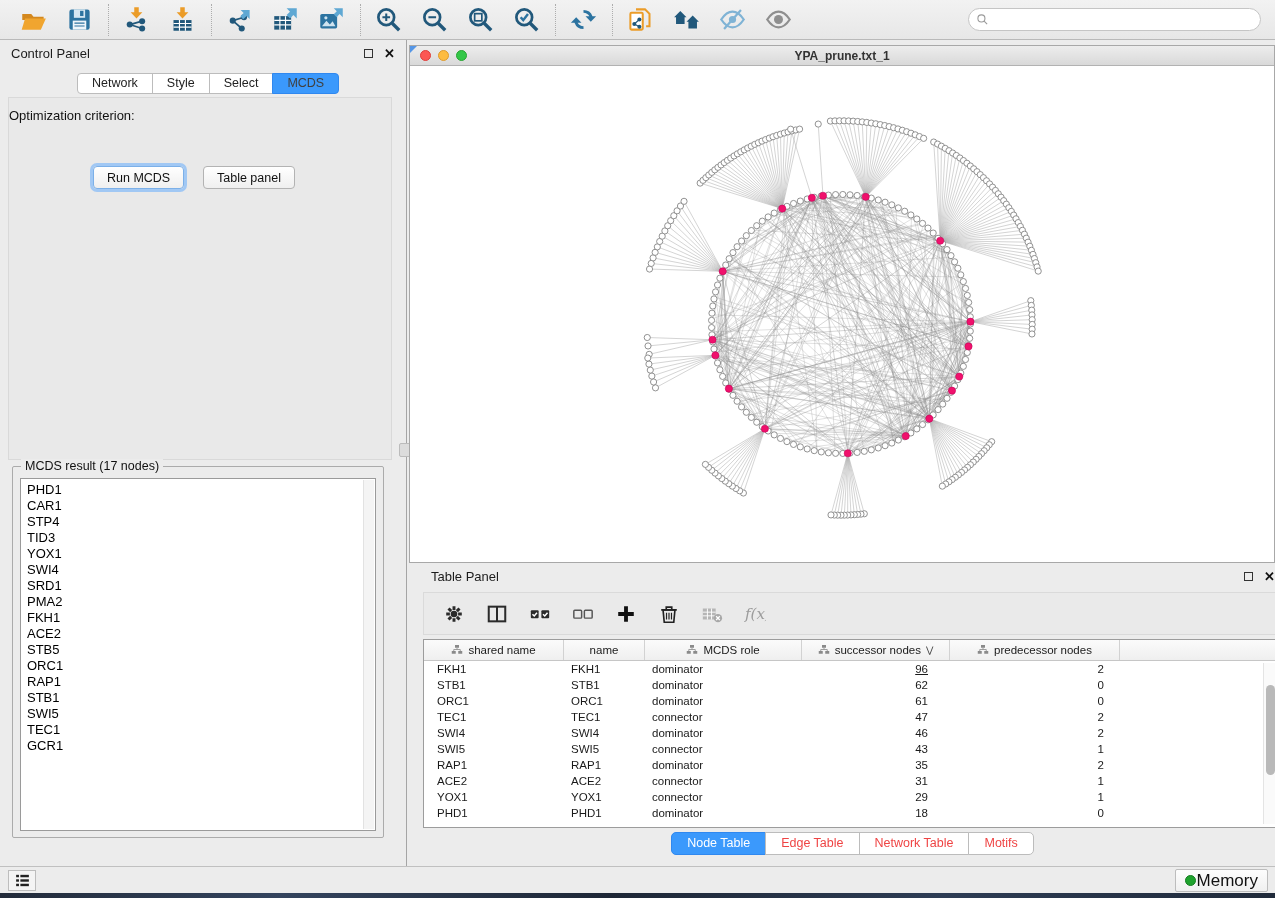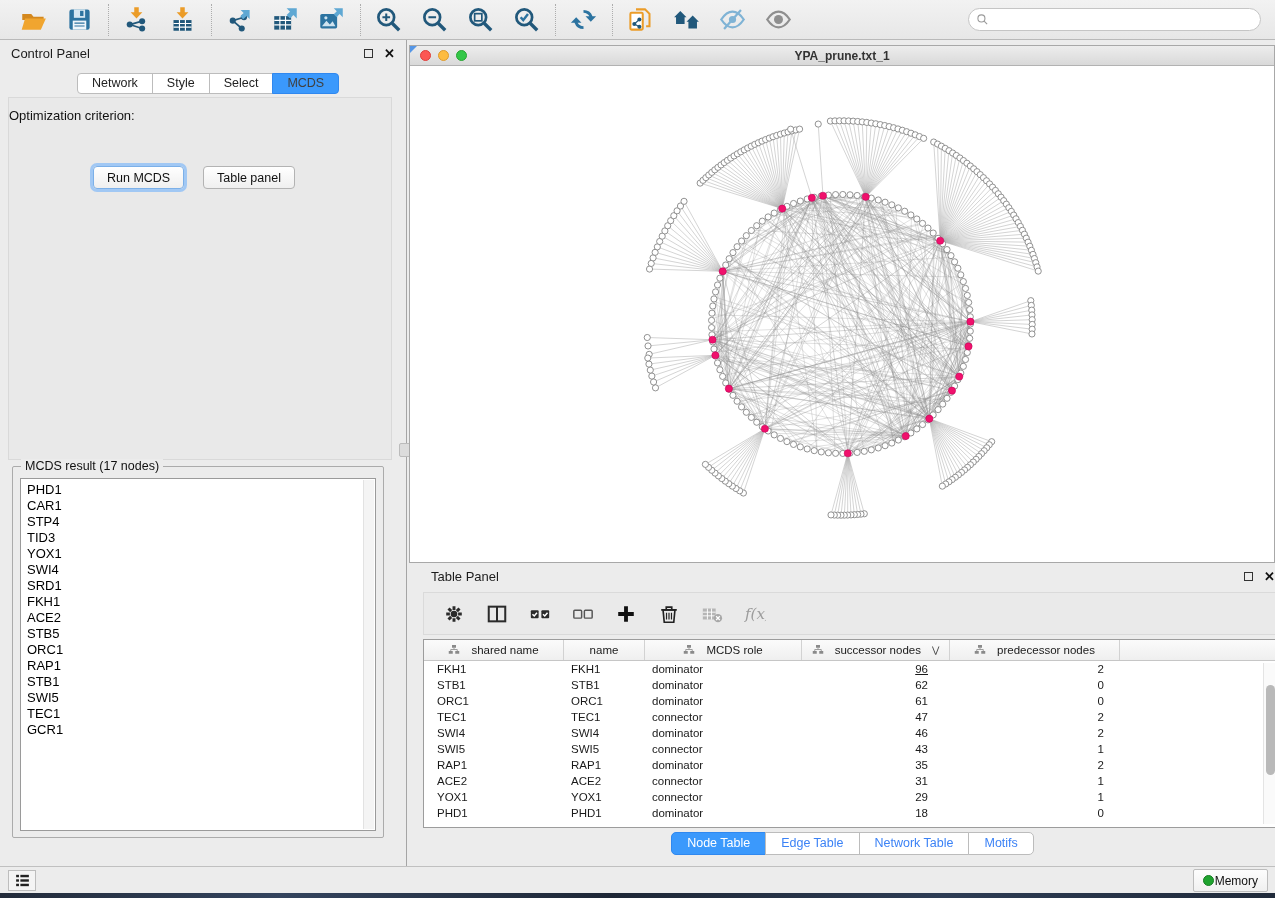--- a/index.html
+++ b/index.html
@@ -76,43 +76,43 @@
   
   #table-panel{position:absolute;left:420px;top:563px;width:866px;height:303px;background:#ececec;}
   #tp-toolbar{position:absolute;left:3px;top:29px;right:3px;height:43px;background:#eaeaea;
     border:1px solid #dadada;display:flex;align-items:center;gap:19px;padding-left:19px;}
   .tp-btn{width:24px;height:24px;border:none;background:transparent;padding:0;}
   .tp-btn svg{width:22px;height:22px;display:block;}
   #tp-table{position:absolute;left:3px;top:76px;width:856px;height:189px;background:#fff;
     border:1px solid #9c9c9c;overflow:hidden;}
   #tp-header{display:flex;height:21px;background:linear-gradient(#fbfbfb,#efefef);
     border-bottom:1px solid #c6c6c6;font-size:11.5px;color:#1a1a1a;}
-  .th-cell{display:flex;align-items:center;justify-content:center;gap:11px;border-right:1px solid #d2d2d2;
+  .th-cell{display:flex;align-items:center;justify-content:center;gap:5px;border-right:1px solid #d2d2d2;
     overflow:hidden;white-space:nowrap;}
   .th-cell svg{width:12px;height:12px;flex:0 0 auto;}
   .sort-chip{font-size:9px;color:#444;}
   .tr{display:flex;height:16px;font-size:11.5px;align-items:center;}
   .td{overflow:hidden;white-space:nowrap;}
   .td.num{text-align:right;}
   #tp-scroll{position:absolute;right:2px;top:23px;bottom:3px;width:13px;background:#fafafa;border-left:1px solid #e4e4e4;}
   #tp-thumb{position:absolute;left:2px;top:22px;width:9px;height:90px;background:#b9b9b9;border-radius:5px;}
   #tp-tabs{position:absolute;left:0;right:0;top:269px;height:40px;display:flex;justify-content:center;}
   .tp-tab{height:23px;line-height:21px;padding:0 15px;font-size:12.5px;background:#fff;
-    border:1px solid #bcbcbc;margin-left:-1px;color:#3b82f6;}
+    border:1px solid #bcbcbc;margin-left:-1px;color:#ef4444;}
   .tp-tab:first-child{border-radius:5px 0 0 5px;}
   .tp-tab:last-child{border-radius:0 5px 5px 0;}
   .tp-tab.active{background:#3b99fc;border-color:#3088ef;color:#fff;}
   
   #status-bar{position:absolute;left:0;top:866px;width:1275px;height:27px;background:#ececec;
     border-top:1px solid #c0c0c0;}
   #status-list-btn{position:absolute;left:8px;top:3px;width:28px;height:21px;border:1px solid #bdbdbd;
     background:#f4f4f4;padding:1px;}
   #status-list-btn svg{width:17px;height:17px;display:block;margin:auto;}
   #memory-btn{position:absolute;right:7px;top:2px;height:23px;border:1px solid #bdbdbd;border-radius:2px;
-    background:linear-gradient(#fdfdfd,#f0f0f0);display:flex;align-items:center;gap:1px;padding:0 9px;font-size:12px;color:#111;margin-left:40px;}
+    background:linear-gradient(#fdfdfd,#f0f0f0);display:flex;align-items:center;gap:1px;padding:0 9px;font-size:17px;color:#111;margin-left:40px;}
   #memory-dot{width:11px;height:11px;border-radius:50%;background:#1fa32e;border:1px solid #157d22;}
   #wallpaper{position:absolute;left:0;top:893px;width:1275px;height:5px;
     background:linear-gradient(90deg,#222b3a,#34445e 22%,#1e2736 48%,#2e3d55 74%,#202a3a);}
 </style>
 </head>
 <body>
 
 <div id="toolbar">
   <div id="tb-groups" style="display:flex;align-items:center;">
       <div class="tb-group">
@@ -284,20 +284,21 @@
   <div id="mcds-group">
     <span id="mcds-legend">MCDS result (17 nodes)</span>
     <div id="mcds-list">
       <div class="mcds-item">PHD1</div>
         <div class="mcds-item">CAR1</div>
         <div class="mcds-item">STP4</div>
         <div class="mcds-item">TID3</div>
         <div class="mcds-item">YOX1</div>
         <div class="mcds-item">SWI4</div>
         <div class="mcds-item">SRD1</div>
+        <div class="mcds-item">PMA2</div>
         <div class="mcds-item">FKH1</div>
         <div class="mcds-item">ACE2</div>
         <div class="mcds-item">STB5</div>
         <div class="mcds-item">ORC1</div>
         <div class="mcds-item">RAP1</div>
         <div class="mcds-item">STB1</div>
         <div class="mcds-item">SWI5</div>
         <div class="mcds-item">TEC1</div>
         <div class="mcds-item">GCR1</div>
         <div id="mcds-scroll"></div>

